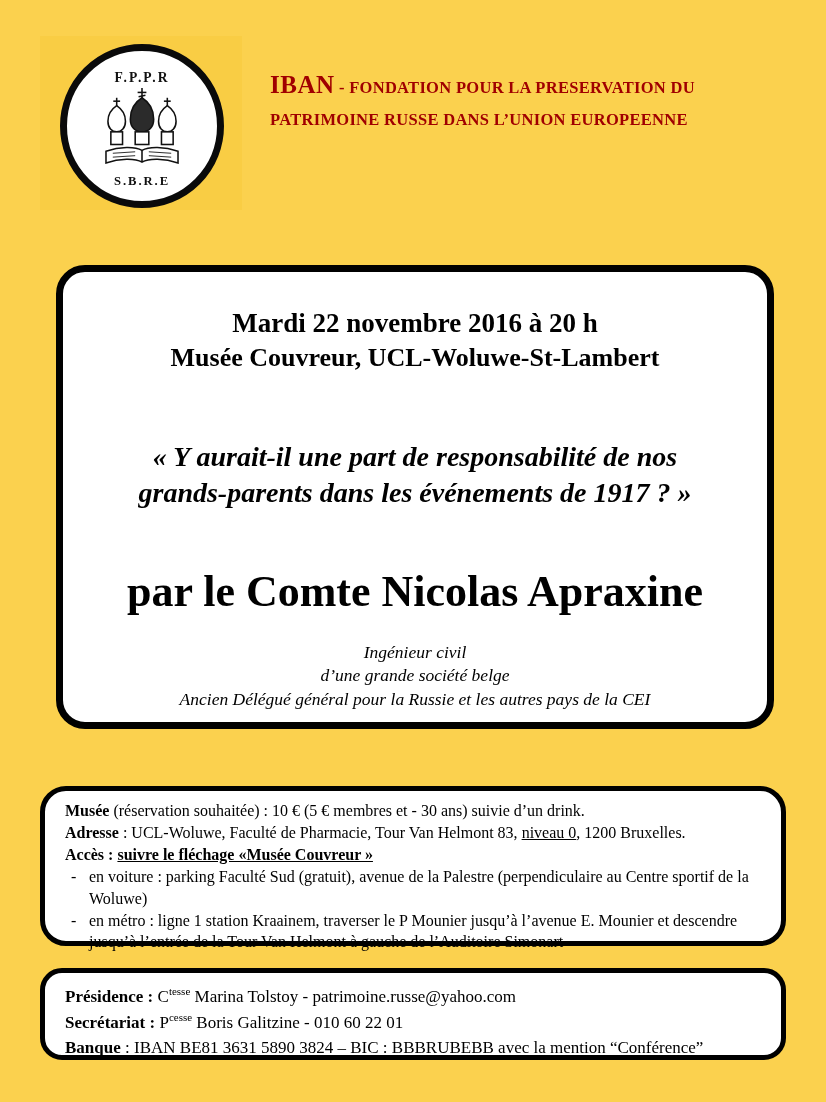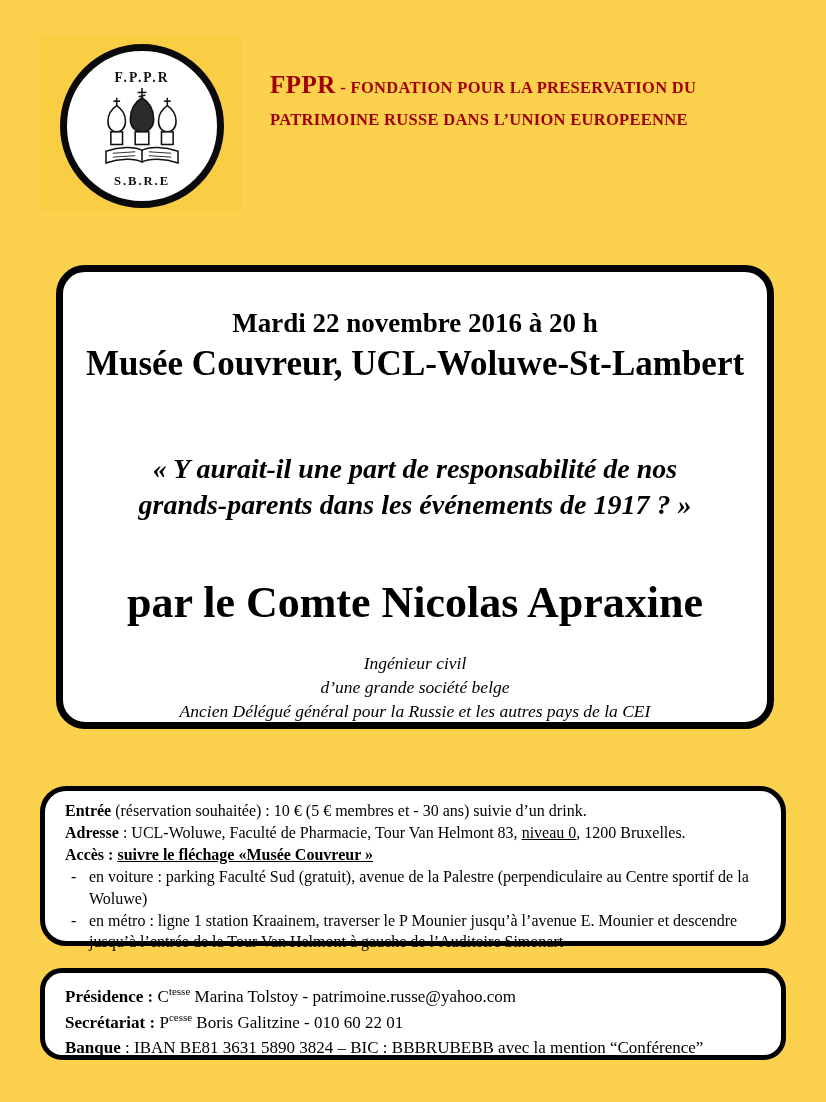--- a/index.html
+++ b/index.html
@@ -33,21 +33,21 @@
     letter-spacing:.3px;
   }
 
   
   .main-box {
     position:absolute; left:56px; top:265px; width:718px; height:464px;
     background:var(--box-bg,#fff); border:7px solid var(--box-border,#000);
     border-radius:29px; text-align:center;
   }
   .date-line  { margin-top:34px; font-size:27px; font-weight:bold; line-height:1.3; }
-  .venue-line { font-size:35px; font-weight:bold; line-height:1.3; }
+  .venue-line { font-size:26px; font-weight:bold; line-height:1.3; }
   .quote      { margin-top:64px; font-size:28px; font-weight:bold; font-style:italic; line-height:1.3; }
   .speaker    { margin-top:54px; font-size:44px; font-weight:bold; }
   .speaker-sub{ margin-top:24px; font-style:italic; font-size:17.5px; line-height:1.35; }
 
   
   .info-box {
     position:absolute; left:40px; top:786px; width:746px; height:160px;
     background:var(--box-bg,#fff); border:5px solid var(--box-border,#000);
     border-radius:26px; padding:9px 14px 8px 20px;
     font-size:16px; line-height:1.37;
@@ -105,41 +105,41 @@
         <line x1="45" y1="107" x2="68" y2="105.5" stroke-width="0.9"></line>
         <line x1="82" y1="101.5" x2="105" y2="103" stroke-width="0.9"></line>
         <line x1="82" y1="105.5" x2="105" y2="107" stroke-width="0.9"></line>
       </g>
 
       <text x="75" y="136" text-anchor="middle" font-size="13" font-weight="bold" letter-spacing="2" fill="#111">S.B.R.E</text>
     </svg>
   </div>
 
   <div class="header-text">
-    <div class="header-line1"><span class="fppr-big">FPPR</span><span> - FONDATION POUR LA PRESERVATION DU</span></div>
+    <div class="header-line1"><span class="fppr-big">IBAN</span><span> - FONDATION POUR LA PRESERVATION DU</span></div>
     <div class="header-line2">PATRIMOINE RUSSE DANS  L’UNION EUROPEENNE</div>
   </div>
 
   <div class="main-box">
     <div class="date-line">Mardi 22 novembre 2016 à 20 h</div>
     <div class="venue-line">Musée Couvreur, UCL-Woluwe-St-Lambert</div>
     <div class="quote">
       <div>« Y aurait-il une part de responsabilité de nos</div>
       <div>grands-parents dans les événements de 1917 ? »</div>
     </div>
     <div class="speaker">par le Comte Nicolas Apraxine</div>
     <div class="speaker-sub">
       <div>Ingénieur civil</div>
       <div>d’une grande société belge</div>
       <div>Ancien Délégué général pour la Russie et les autres pays de la CEI</div>
     </div>
   </div>
 
   <div class="info-box">
-    <div class="info-line"><b>Entrée</b><span> (réservation souhaitée) : 10 € (5 € membres et - 30 ans) suivie d’un drink.</span></div>
+    <div class="info-line"><b>Musée</b><span> (réservation souhaitée) : 10 € (5 € membres et - 30 ans) suivie d’un drink.</span></div>
     <div class="info-line"><b>Adresse</b><span> : UCL-Woluwe, Faculté de Pharmacie, Tour Van Helmont 83, </span><span class="u">niveau 0</span><span>, 1200 Bruxelles.</span></div>
     <div class="info-line"><b>Accès</b><b> : </b><b class="u">suivre le fléchage «Musée Couvreur »</b></div>
     <div class="bullet">
       <span class="dash">-</span>
       <span class="btext">en voiture : parking Faculté Sud (gratuit), avenue de la Palestre (perpendiculaire au Centre sportif de la Woluwe)</span>
     </div>
     <div class="bullet">
       <span class="dash">-</span>
       <span class="btext">en métro : ligne 1 station  Kraainem, traverser le P Mounier jusqu’à l’avenue E. Mounier et descendre jusqu’à l’entrée de la Tour Van Helmont à gauche de l’Auditoire Simonart</span>
     </div>

